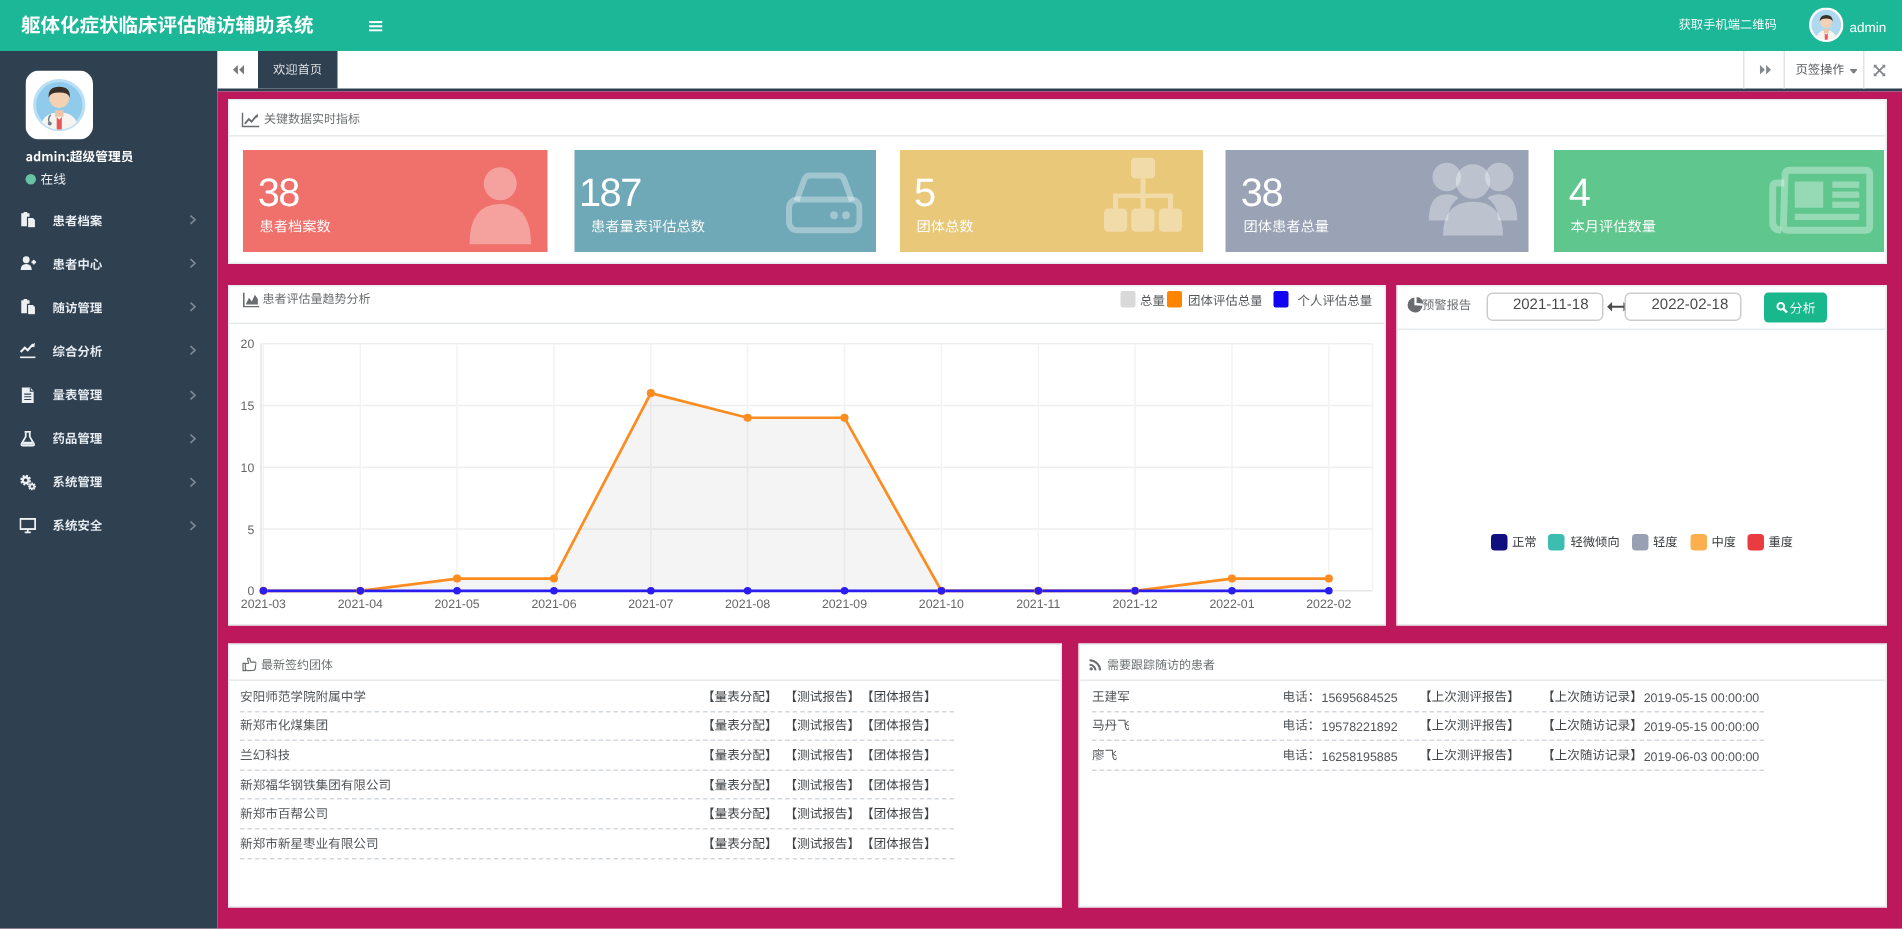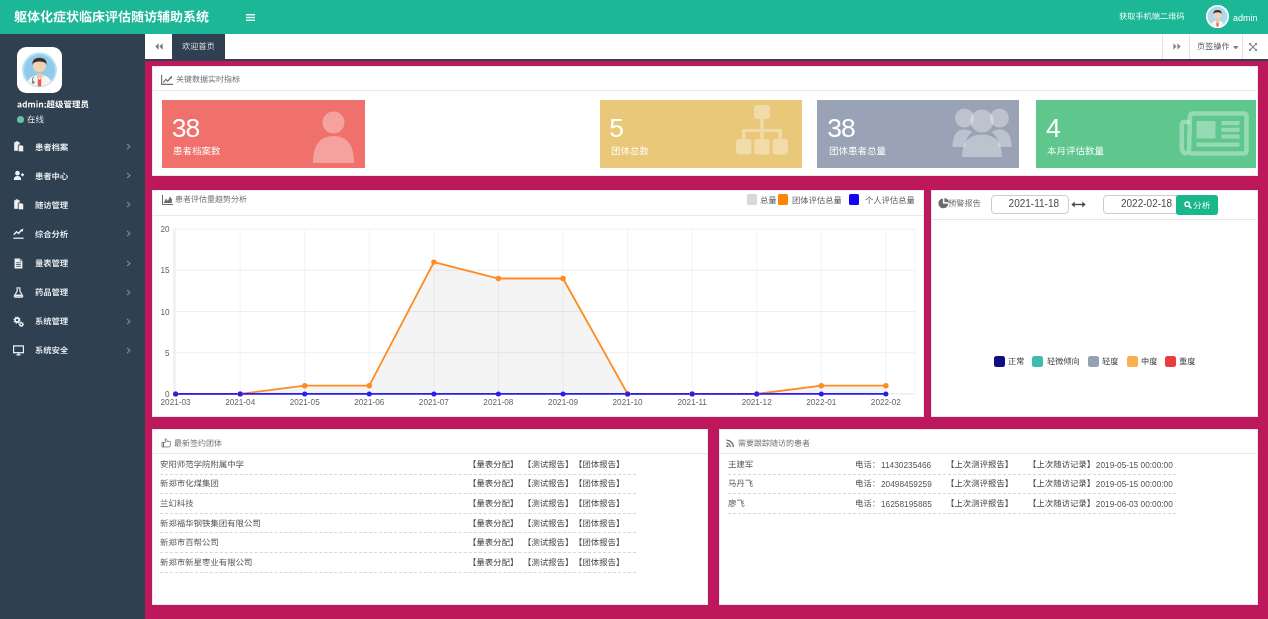--- a/index.html
+++ b/index.html
@@ -332,20 +332,47 @@
             <use href="#r6863" x="2000"></use>
             <use href="#r6848" x="3000"></use>
             <use href="#r6570" x="4000"></use>
           </svg>
         </div>
         <div class="abs" style="right:9.0px;top:10.8px">
           <svg width="45" height="52" viewBox="0 0 45 52">
             <g fill="#ffffff" fill-opacity="0.35">
               <circle cx="22.5" cy="11.5" r="11"></circle>
               <path d="M2 52 Q2 25 22.5 25 Q43 25 43 52 Z"></path>
+            </g>
+          </svg>
+        </div>
+      </div>
+      <div class="card" style="left:229.5px;top:32.7px;width:201.0px;height:67.6px;background:#6fa8b6">
+        <div class="abs" style="left:3.5px;top:15.4px;font-size:26.5px;letter-spacing:-1px;line-height:1;color:#fff">187</div>
+        <div class="abs" style="left:11.2px;top:45.8px">
+          <svg width="76.0" height="9.5" viewBox="0 -880 8000 1000" fill="#ffffff">
+            <use href="#r60A3" x="0"></use>
+            <use href="#r8005" x="1000"></use>
+            <use href="#r91CF" x="2000"></use>
+            <use href="#r8868" x="3000"></use>
+            <use href="#r8BC4" x="4000"></use>
+            <use href="#r4F30" x="5000"></use>
+            <use href="#r603B" x="6000"></use>
+            <use href="#r6570" x="7000"></use>
+          </svg>
+        </div>
+        <div class="abs" style="right:9.0px;top:13.0px">
+          <svg width="51" height="43" viewBox="0 0 51 43">
+            <g fill="none" stroke="#ffffff" stroke-opacity="0.35" stroke-width="4">
+              <path d="M7 21 L12.3 6.5 Q13.3 4 16 4 L35 4 Q37.7 4 38.7 6.5 L44 21"></path>
+              <rect x="2" y="20" width="47" height="20.5" rx="5.5"></rect>
+            </g>
+            <g fill="#ffffff" fill-opacity="0.35">
+              <circle cx="32" cy="30.5" r="2.6"></circle>
+              <circle cx="40" cy="30.5" r="2.6"></circle>
             </g>
           </svg>
         </div>
       </div>
       <div class="card" style="left:446.5px;top:32.7px;width:202.0px;height:67.6px;background:#eac87a">
         <div class="abs" style="left:9.8px;top:15.4px;font-size:26.5px;letter-spacing:-1px;line-height:1;color:#fff">5</div>
         <div class="abs" style="left:11.2px;top:45.8px">
           <svg width="38.0" height="9.5" viewBox="0 -880 4000 1000" fill="#ffffff">
             <use href="#r56E2" x="0"></use>
             <use href="#r4F53" x="1000"></use>
@@ -547,21 +574,21 @@
           <use href="#r62A5" x="2000"></use>
           <use href="#r544A" x="3000"></use>
         </svg>
       </div>
       <div class="inp" style="left:58.6px;top:4.5px;width:78.4px">2021-11-18</div>
       <svg class="abs" style="left:138.6px;top:10.2px" width="15" height="7" viewBox="0 0 15 7">
         <path d="M3 3.5 h9" stroke="#4a4a4a" stroke-width="1.4"></path>
         <path d="M3.7 0.4 L0.4 3.5 L3.7 6.6z" fill="#4a4a4a"></path>
         <path d="M11.3 0.4 L14.6 3.5 L11.3 6.6z" fill="#4a4a4a"></path>
       </svg>
-      <div class="inp" style="left:171px;top:4.5px;width:78.4px">2022-02-18</div>
+      <div class="inp" style="left:151px;top:4.5px;width:78.4px">2022-02-18</div>
       <div class="abs" style="left:244.2px;top:4.7px;width:41.7px;height:19.2px;background:#18b88c;border-radius:3px;display:flex;align-items:center;justify-content:center">
         <svg width="8" height="8" viewBox="0 0 10 10" style="margin-right:1px">
           <circle cx="4" cy="4" r="2.8" fill="none" stroke="#fff" stroke-width="1.6"></circle>
           <path d="M6.1 6.1 L9.2 9.2" stroke="#fff" stroke-width="1.9"></path>
         </svg>
         <svg width="17.6" height="8.8" viewBox="0 -880 2000 1000" fill="#ffffff">
           <use href="#r5206" x="0"></use>
           <use href="#r6790" x="1000"></use>
         </svg>
       </div>
@@ -909,21 +936,21 @@
           <use href="#r519B" x="2000"></use>
         </svg>
       </div>
       <div class="ct" style="left:135.1px;top:29.7px">
         <svg width="25.2" height="8.4" viewBox="0 -880 3000 1000" fill="#525558">
           <use href="#r7535" x="0"></use>
           <use href="#r8BDD" x="1000"></use>
           <use href="#rFF1A" x="2000"></use>
         </svg>
       </div>
-      <div class="ct" style="left:161px;top:29.7px;font-size:8.3px;color:#525558">11430235466</div>
+      <div class="ct" style="left:161px;top:29.7px;font-size:8.3px;color:#525558">15695684525</div>
       <div class="ct" style="left:225.9px;top:29.7px">
         <svg width="67.2" height="8.4" viewBox="0 -880 8000 1000" fill="#404447">
           <use href="#r3010" x="0"></use>
           <use href="#r4E0A" x="1000"></use>
           <use href="#r6B21" x="2000"></use>
           <use href="#r6D4B" x="3000"></use>
           <use href="#r8BC4" x="4000"></use>
           <use href="#r62A5" x="5000"></use>
           <use href="#r544A" x="6000"></use>
           <use href="#r3011" x="7000"></use>
@@ -950,21 +977,21 @@
           <use href="#r98DE" x="2000"></use>
         </svg>
       </div>
       <div class="ct" style="left:135.1px;top:49.3px">
         <svg width="25.2" height="8.4" viewBox="0 -880 3000 1000" fill="#525558">
           <use href="#r7535" x="0"></use>
           <use href="#r8BDD" x="1000"></use>
           <use href="#rFF1A" x="2000"></use>
         </svg>
       </div>
-      <div class="ct" style="left:161px;top:49.3px;font-size:8.3px;color:#525558">20498459259</div>
+      <div class="ct" style="left:161px;top:49.3px;font-size:8.3px;color:#525558">19578221892</div>
       <div class="ct" style="left:225.9px;top:49.3px">
         <svg width="67.2" height="8.4" viewBox="0 -880 8000 1000" fill="#404447">
           <use href="#r3010" x="0"></use>
           <use href="#r4E0A" x="1000"></use>
           <use href="#r6B21" x="2000"></use>
           <use href="#r6D4B" x="3000"></use>
           <use href="#r8BC4" x="4000"></use>
           <use href="#r62A5" x="5000"></use>
           <use href="#r544A" x="6000"></use>
           <use href="#r3011" x="7000"></use>

